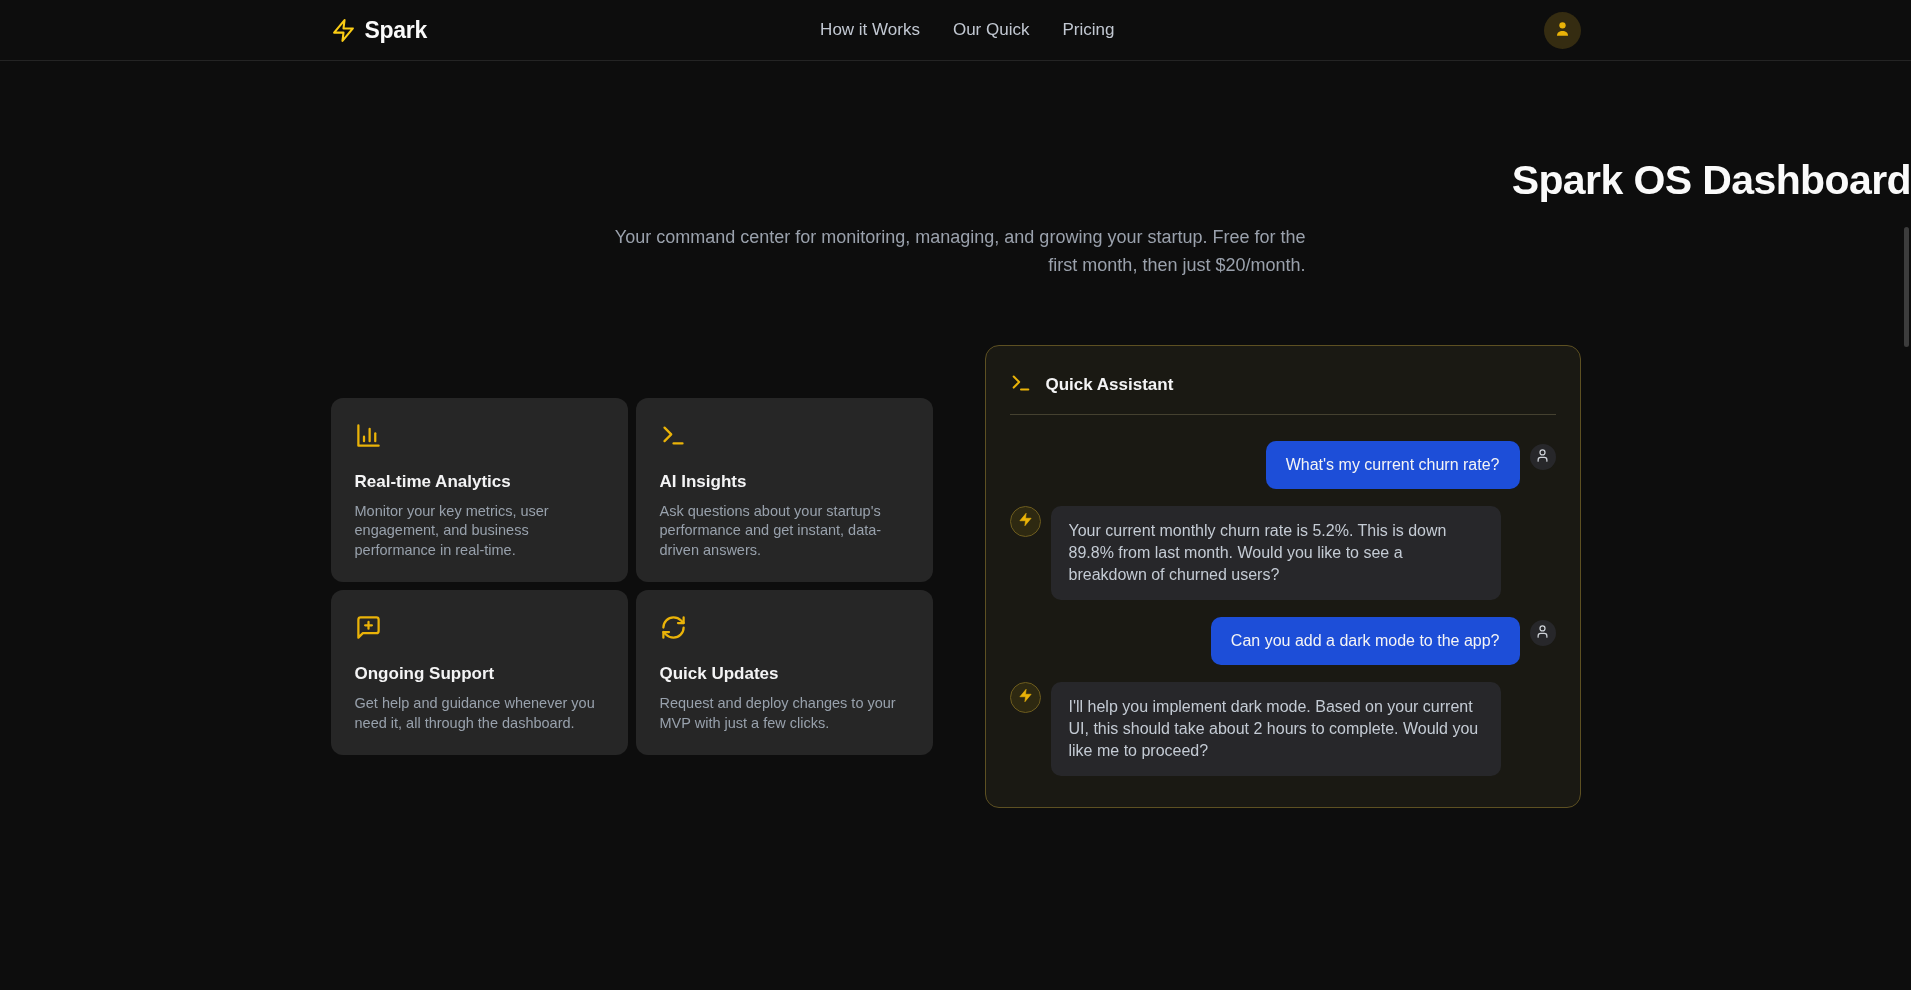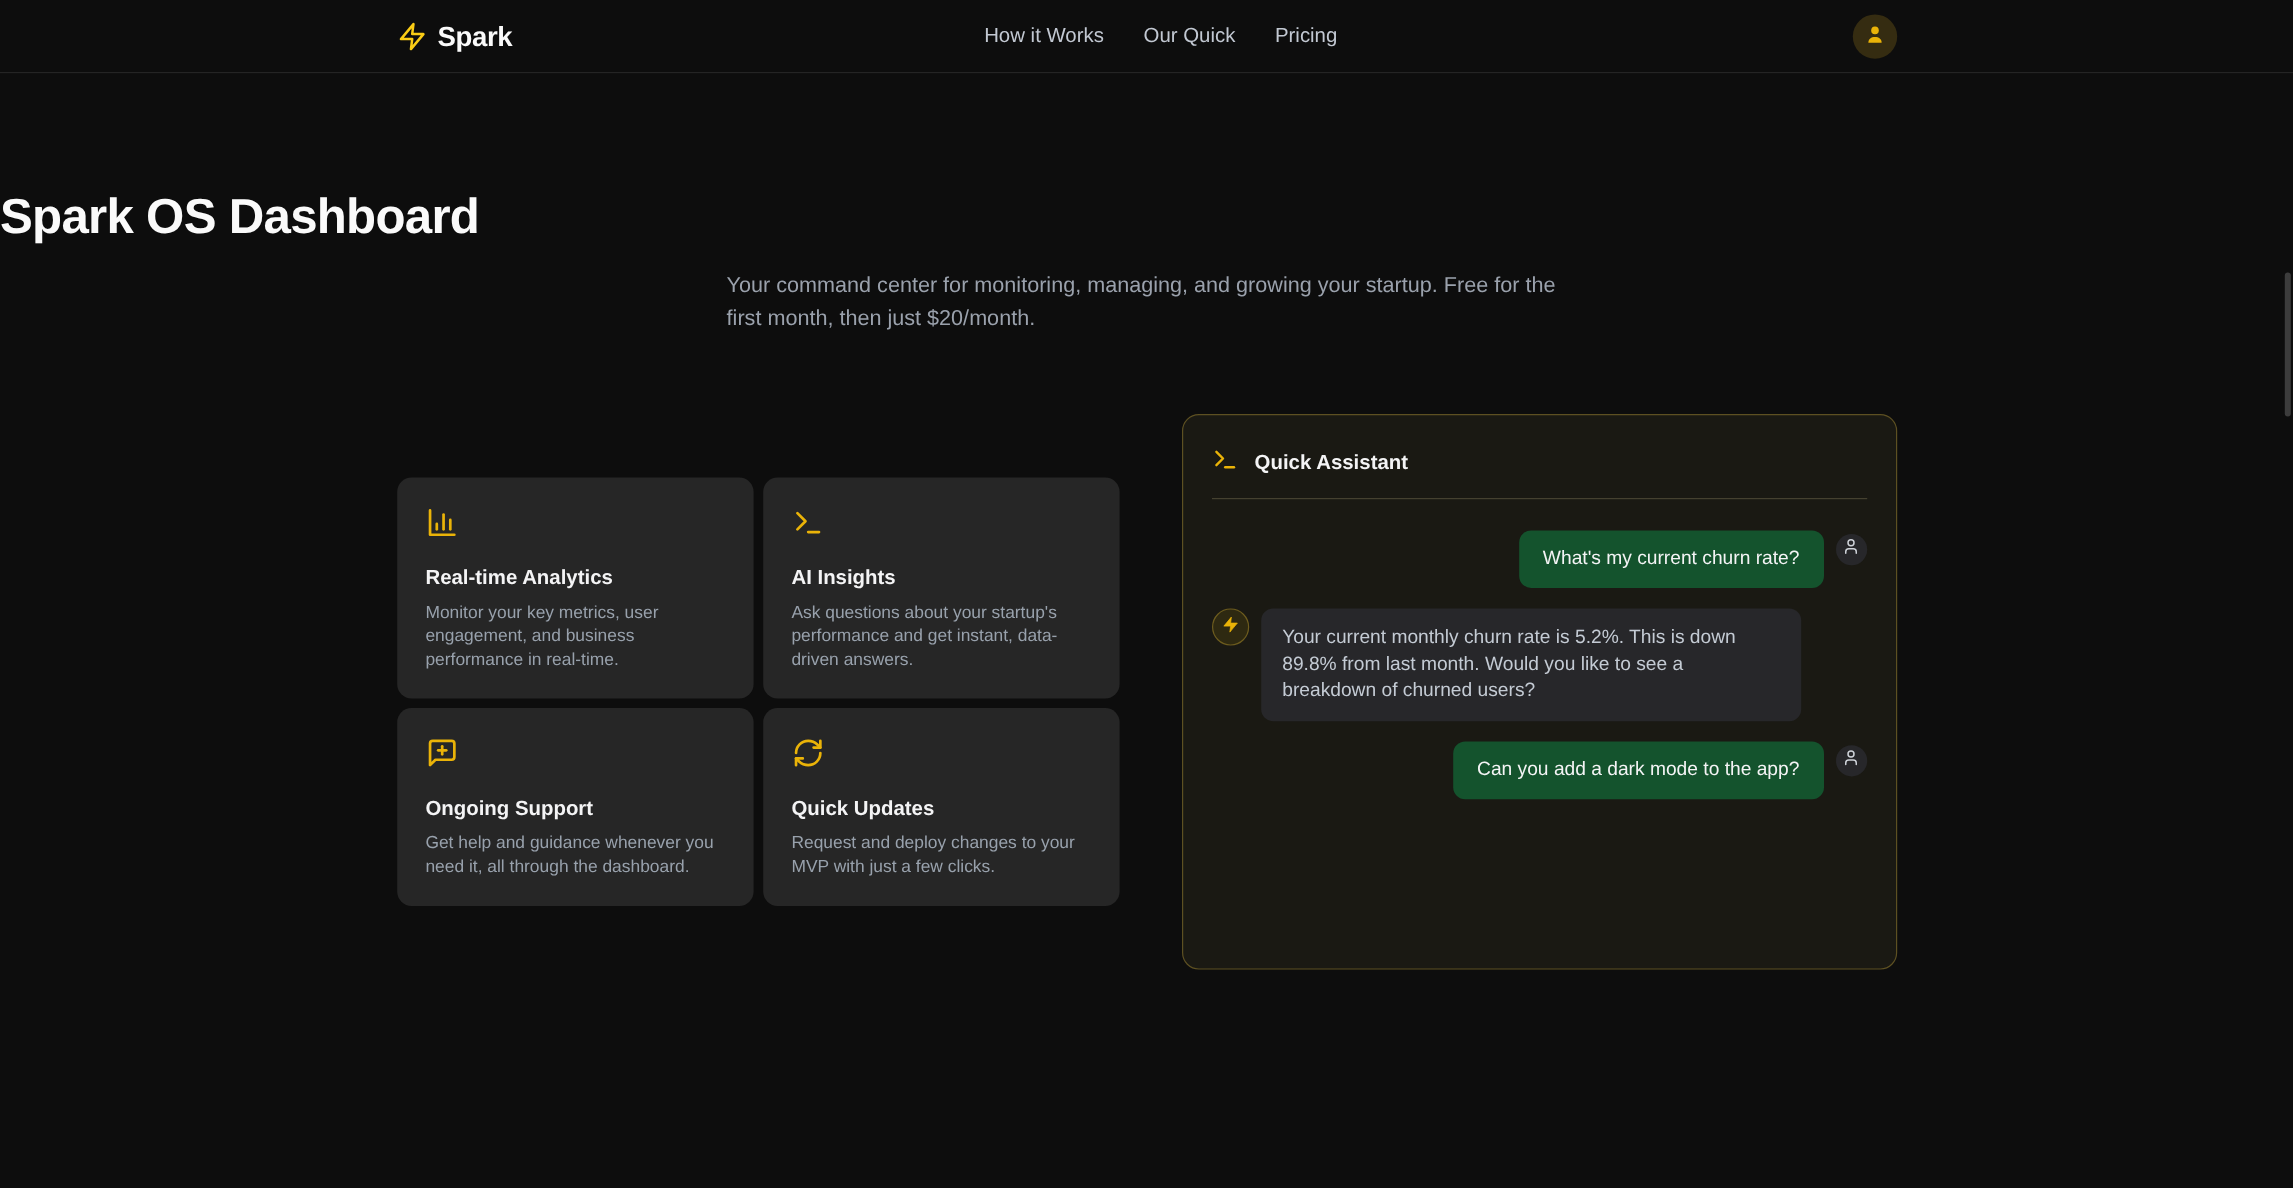--- a/index.html
+++ b/index.html
@@ -34,21 +34,21 @@
   }
   .nav-link { color: #c2c8d2; font-size: 17px; cursor: pointer; }
   .avatar-btn {
     width: 37px; height: 37px; border-radius: 50%;
     background: #352c11; border: none;
     display: flex; align-items: center; justify-content: center;
     cursor: pointer;
   }
 
   
-  .hero { text-align: left; padding-top: 96px; }
+  .hero { text-align: right; padding-top: 96px; }
   .hero h1 {
     margin: 0;
     font-size: 41px; font-weight: 800; letter-spacing: -0.6px;
     color: #fafafa;
   }
   .hero p {
     margin: 19px auto 0;
     width: 700px;
     font-size: 18px; line-height: 28px;
     color: #9aa1ac;
@@ -99,21 +99,21 @@
   .panel-title { color: #f4f4f5; font-size: 17px; font-weight: 700; }
   .panel-divider { border: none; border-top: 1px solid #454130; margin: 16px 0 0; }
   .messages { margin-top: 26px; display: flex; flex-direction: column; gap: 17px; }
   .msg-row { display: flex; align-items: flex-start; gap: 10px; }
   .msg-row.user { justify-content: flex-end; }
   .bubble {
     border-radius: 10px;
     font-size: 16px; line-height: 22px;
   }
   .bubble.user {
-    background: #14532d;
+    background: #1d4ed8;
     color: #f4f4f5;
     padding: 13px 20px;
   }
   .bubble.assistant {
     background: #27272a;
     color: #c4cbd4;
     max-width: 450px;
     padding: 14px 18px;
   }
   .mini-avatar {
@@ -274,19 +274,29 @@
           <div class="mini-avatar">
             <span>
               <svg width="15" height="15" viewBox="0 0 24 24" fill="none" stroke="#cfd3d9" stroke-width="2" stroke-linecap="round" stroke-linejoin="round">
                 <path d="M19 21v-2a4 4 0 0 0-4-4H9a4 4 0 0 0-4 4v2"></path>
                   <circle cx="12" cy="7" r="4"></circle>
               </svg>
             </span>
           </div>
         </div>
 
+        <div class="msg-row assistant">
+          <div class="bot-avatar">
+            <span>
+              <svg width="15" height="15" viewBox="0 0 24 24" fill="#eab308" stroke="#eab308" stroke-width="1" stroke-linejoin="round">
+                <polygon points="13 2 3 14 12 14 11 22 21 10 12 10 13 2"></polygon>
+              </svg>
+            </span>
+          </div>
+          <div class="bubble assistant">I'll help you implement dark mode. Based on your current UI, this should take about 2 hours to complete. Would you like me to proceed?</div>
+        </div>
 
       </div>
     </div>
   </div>
 
   <div class="scrollbar-thumb"></div>
 </div>
 
 </body></html>

